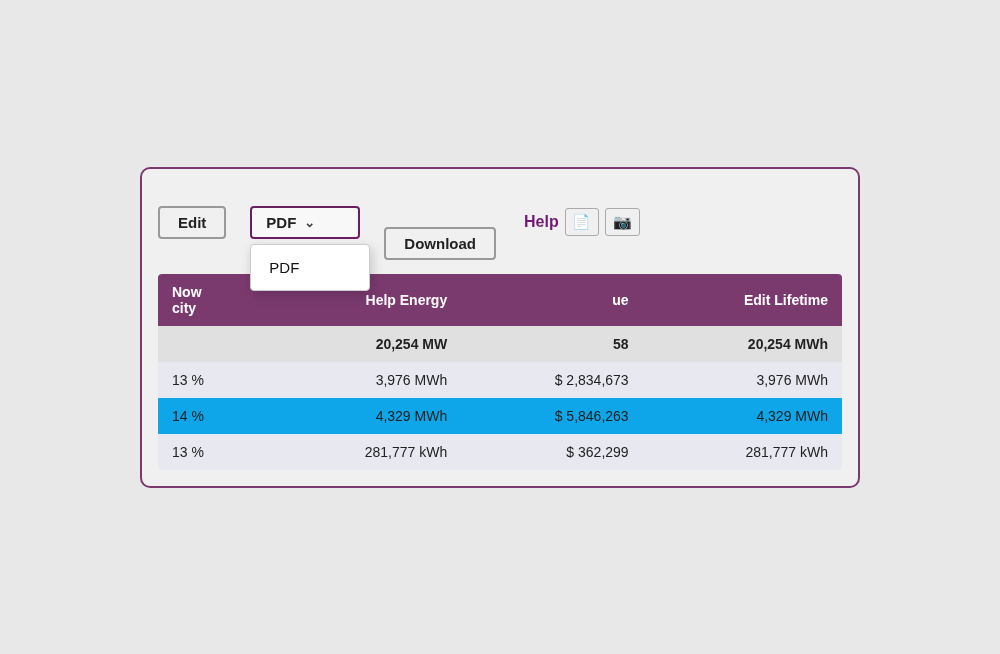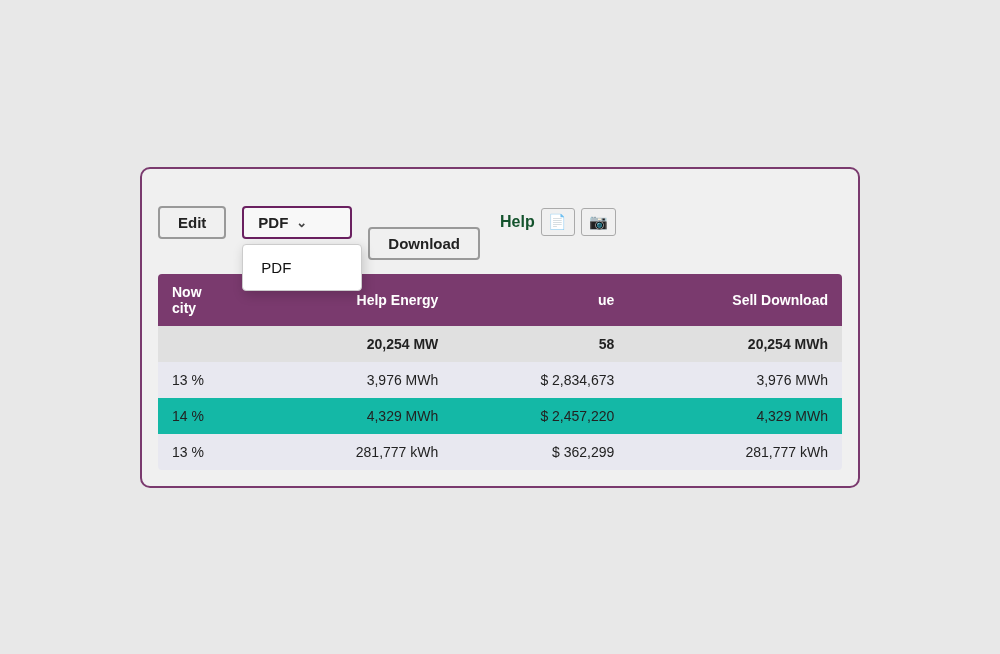--- a/index.html
+++ b/index.html
@@ -16,21 +16,21 @@
       background: #f0f0f0;
       border: 2px solid #7a3a6e;
       border-radius: 10px;
       width: 720px;
       padding: 16px 16px 16px 16px;
       position: relative;
     }
     .toolbar {
       display: flex;
       align-items: center;
-      gap: 16px;
+      gap: 24px;
       margin-bottom: 14px;
       position: relative;
     }
     .toolbar-btn {
       border: 2px solid #999;
       background: #f0f0f0;
       border-radius: 4px;
       padding: 6px 18px;
       font-size: 15px;
       font-weight: bold;
@@ -89,21 +89,21 @@
     }
     .help-area {
       display: flex;
       align-items: center;
       gap: 6px;
       margin-left: 4px;
     }
     .help-label {
       font-size: 16px;
       font-weight: bold;
-      color: #14532d;
+      color: #701a75;
     }
     .icon-btn {
       border: 1px solid #aaa;
       background: #f0f0f0;
       border-radius: 3px;
       padding: 4px 7px;
       font-size: 15px;
       cursor: pointer;
     }
     .table-container {
@@ -126,21 +126,21 @@
       text-align: right;
     }
     thead th:first-child { text-align: left; }
     tbody tr:nth-child(even) {
       background: #e8e8f0;
     }
     tbody tr:nth-child(odd) {
       background: #f4f4f4;
     }
     tbody tr.highlighted {
-      background: #14b8a6;
+      background: #0ea5e9;
     }
     tbody tr.total-row {
       background: #e0e0e0;
     }
     tbody td {
       padding: 10px 14px;
       text-align: right;
       color: #222;
     }
     tbody td:first-child { text-align: left; }
@@ -176,40 +176,40 @@
     </div>
   </div>
 
   <div class="table-container">
     <table>
       <thead>
         <tr>
           <th>Now<br>city</th>
           <th>Help Energy</th>
           <th>ue</th>
-          <th>Sell Download</th>
+          <th>Edit Lifetime</th>
         </tr>
       </thead>
       <tbody id="table-body">
       <tr class="total-row">
   <td></td>
   <td><strong>20,254 MW</strong></td>
   <td>58</td>
   <td><strong>20,254 MWh</strong></td>
 </tr>
           <tr>
     <td>13 %</td>
     <td>3,976 MWh</td>
     <td>$ 2,834,673</td>
     <td>3,976 MWh</td>
   </tr>
           <tr class="highlighted">
     <td>14 %</td>
     <td>4,329 MWh</td>
-    <td>$ 2,457,220</td>
+    <td>$ 5,846,263</td>
     <td>4,329 MWh</td>
   </tr>
           <tr>
     <td>13 %</td>
     <td>281,777 kWh</td>
     <td>$ 362,299</td>
     <td>281,777 kWh</td>
   </tr>
         </tbody>
     </table>

